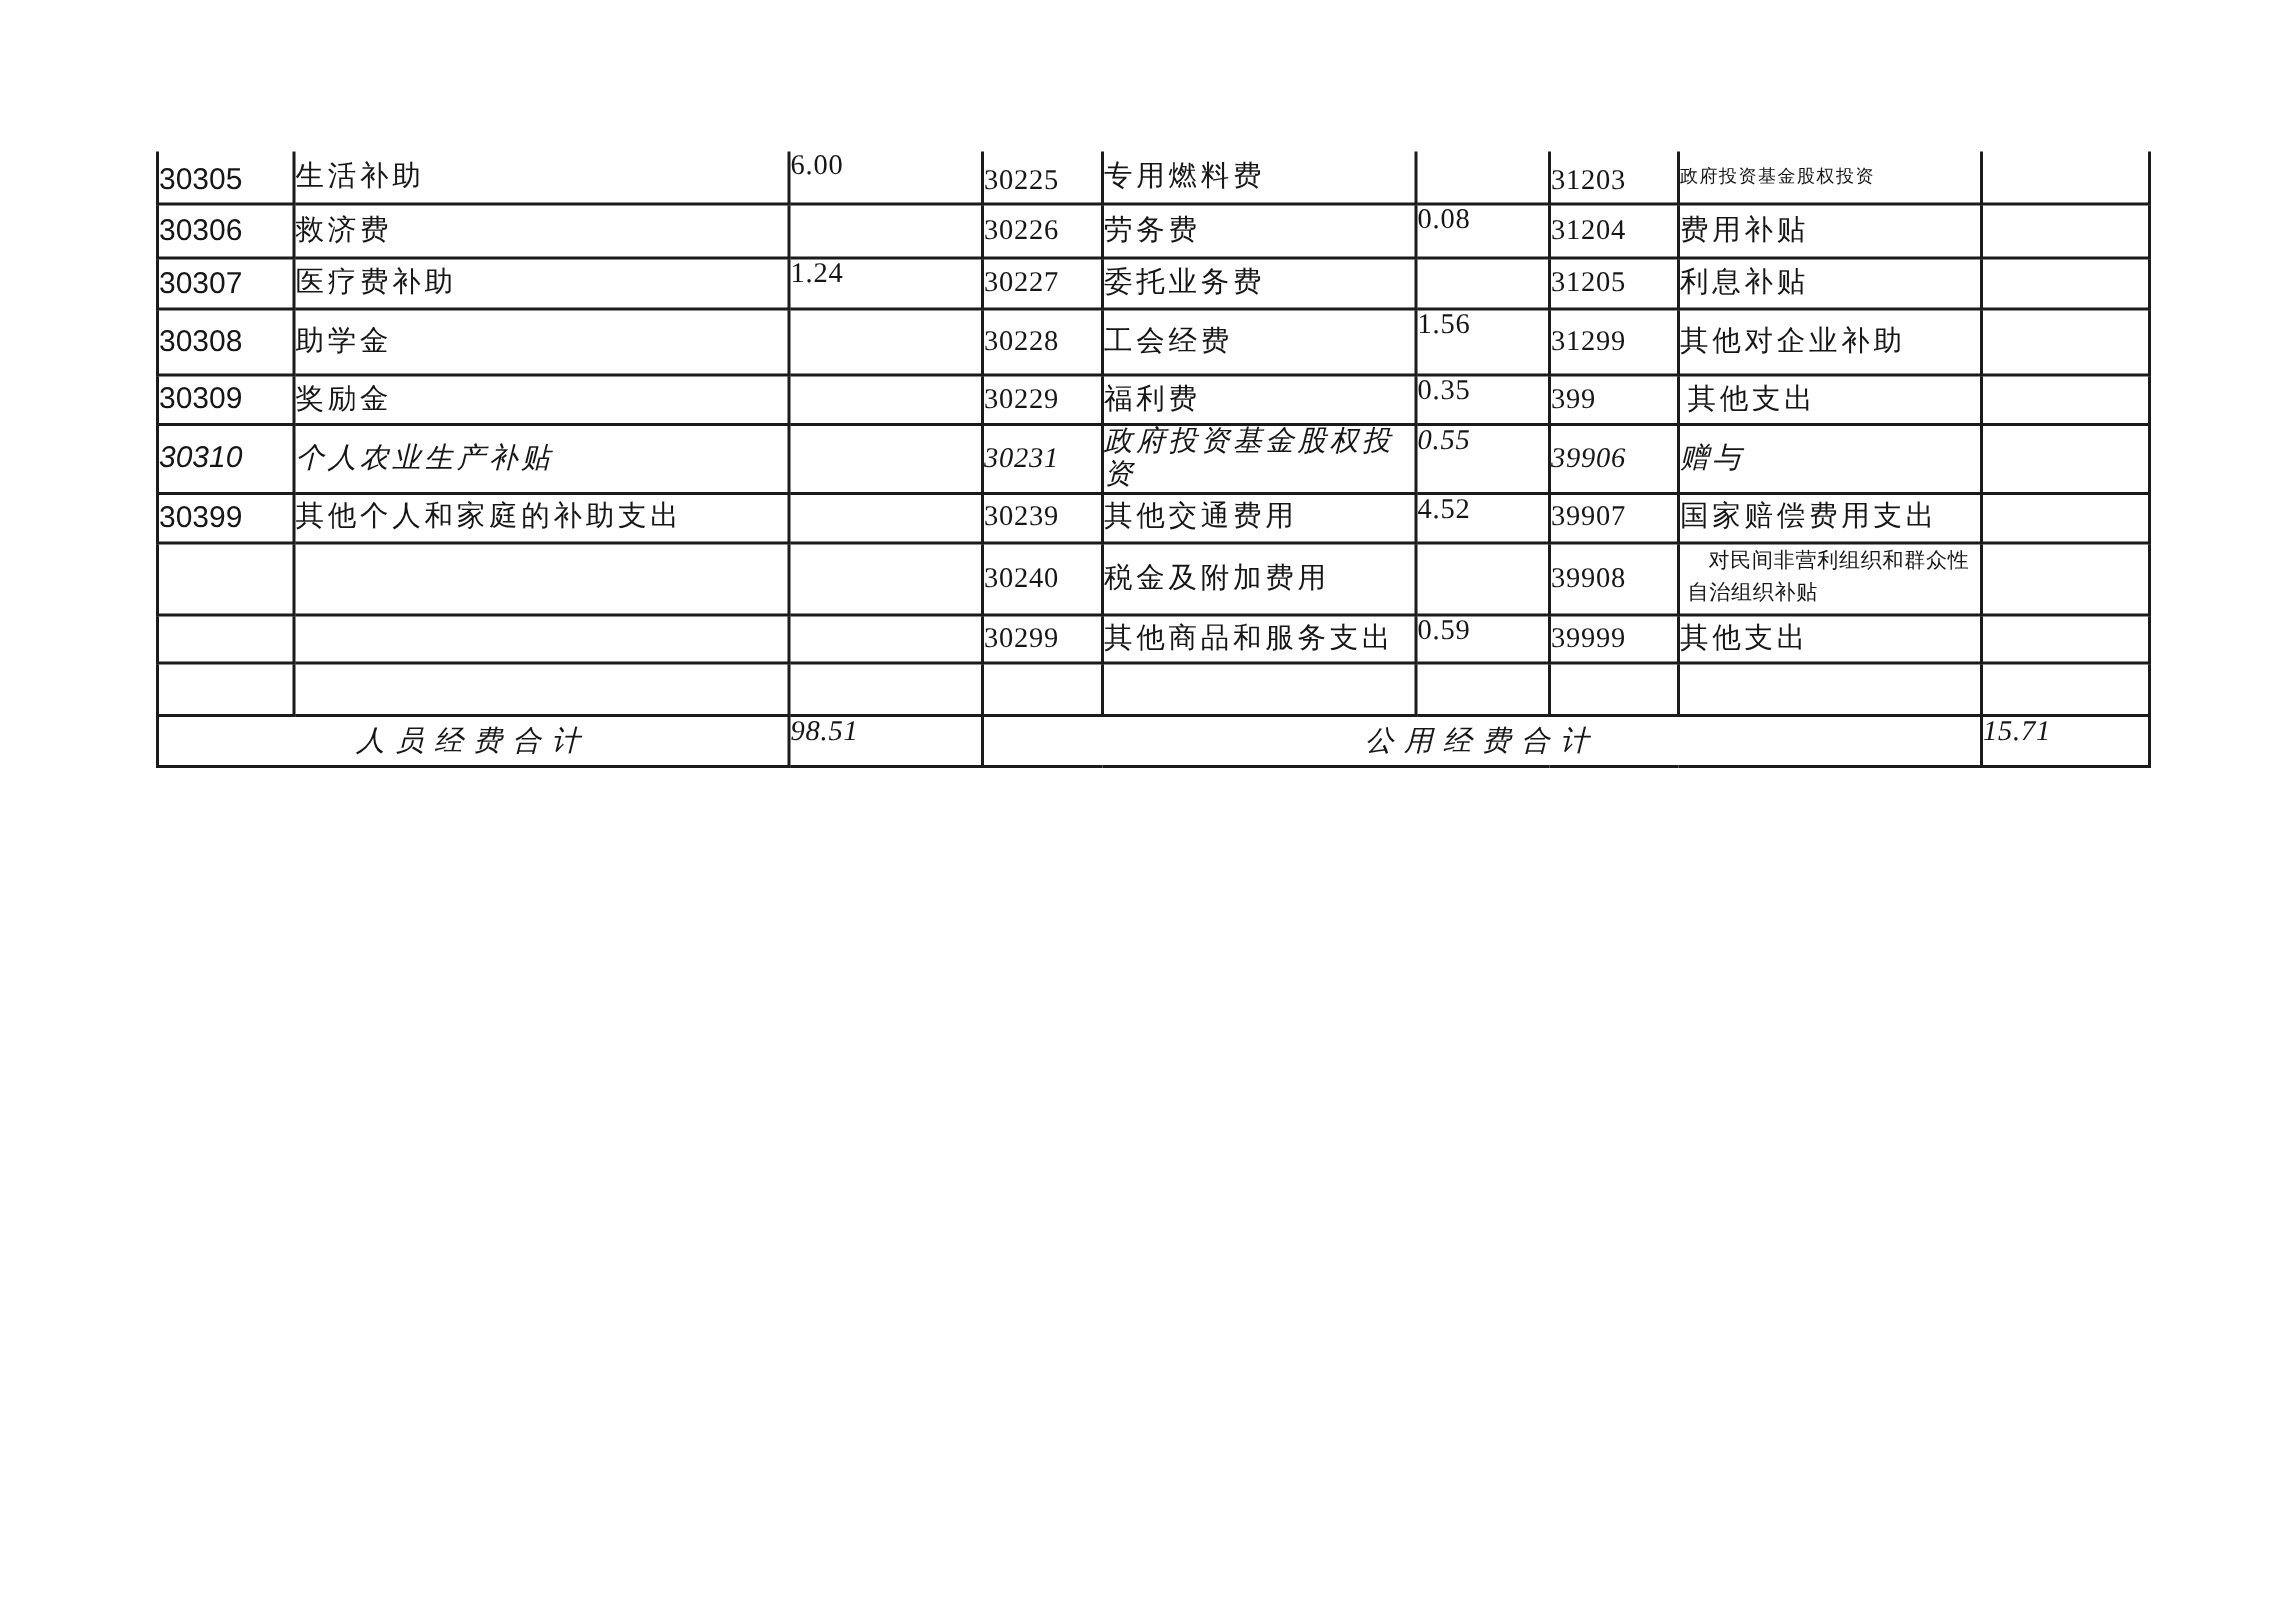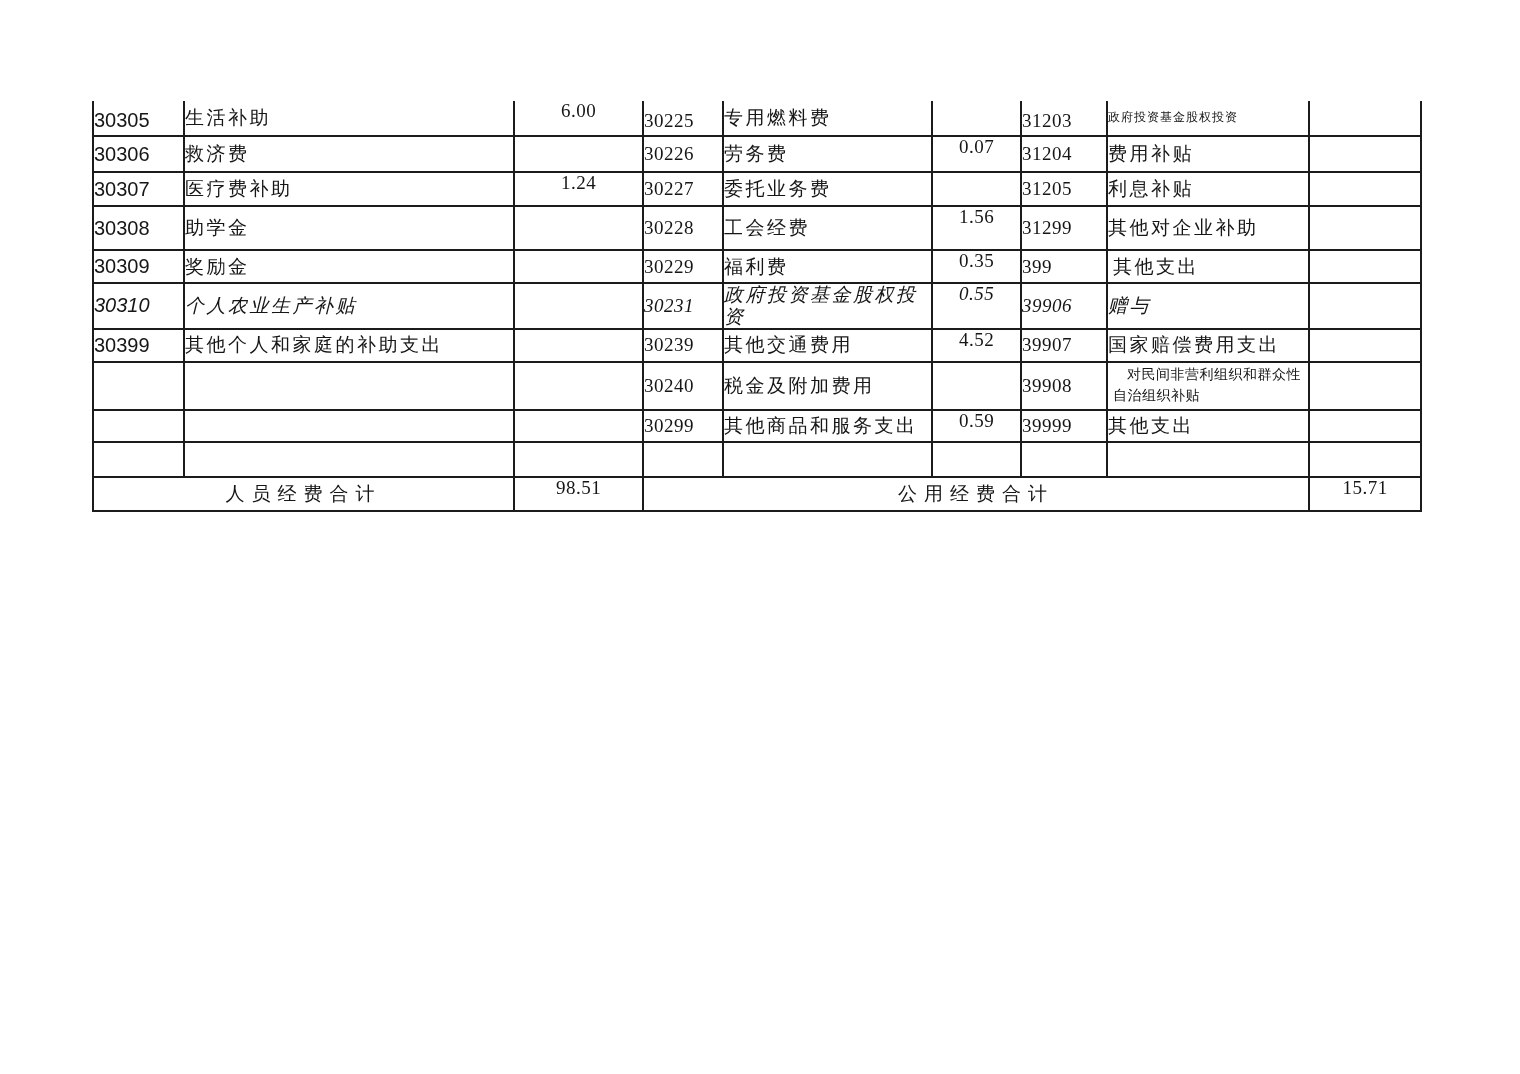--- a/index.html
+++ b/index.html
@@ -13,21 +13,21 @@
   }
   .page {
     position: relative;
     width: 1520px;
     height: 1074px;
     background: #ffffff;
     overflow: hidden;
   }
   table.budget {
     position: absolute;
-    left: 92px;
+    left: 104px;
     top: 101px;
     width: 1328px;
     border-collapse: collapse;
     table-layout: fixed;
   }
   table.budget td {
     border: 2px solid #1b1b1b;
     padding: 0;
     overflow: hidden;
     font-size: 19px;
@@ -62,37 +62,37 @@
     letter-spacing: 0.5px;
     padding-left: 5px;
     padding-right: 2px;
     text-indent: 14px;
     line-height: 1.45;
     border-radius: 24px;
   }
 
   td.val {
     vertical-align: top;
-    text-align: center;
+    text-align: left;
     padding: 2px 8px 0 0;
     line-height: 1.1;
     letter-spacing: 0.5px;
   }
 
   tr.r0  { height: 35px; }
   tr.r1  { height: 36px; }
   tr.r2  { height: 34px; margin-left: 48px; }
   tr.r3  { height: 44px; }
   tr.r4  { height: 33px; }
   tr.r5  { height: 34px; font-style: italic; }
   tr.r6  { height: 33px; }
   tr.r7  { height: 48px; }
   tr.r8  { height: 32px; }
   tr.r9  { height: 35px; }
-  tr.r10 { height: 34px; }
+  tr.r10 { height: 34px; font-style: italic; }
 
   td.tlabel {
     text-align: center;
     vertical-align: middle;
     letter-spacing: 7px;
     padding-top: 4px;
   }
 </style>
 </head>
 <body>
@@ -121,21 +121,21 @@
         <td class="code">31203</td>
         <td class="label small">政府投资基金股权投资</td>
         <td class="val"></td>
       </tr>
       <tr class="r1">
         <td class="code sans">30306</td>
         <td class="label">救济费</td>
         <td class="val"></td>
         <td class="code">30226</td>
         <td class="label">劳务费</td>
-        <td class="val">0.07</td>
+        <td class="val">0.08</td>
         <td class="code">31204</td>
         <td class="label">费用补贴</td>
         <td class="val"></td>
       </tr>
       <tr class="r2">
         <td class="code sans">30307</td>
         <td class="label">医疗费补助</td>
         <td class="val">1.24</td>
         <td class="code">30227</td>
         <td class="label">委托业务费</td>

